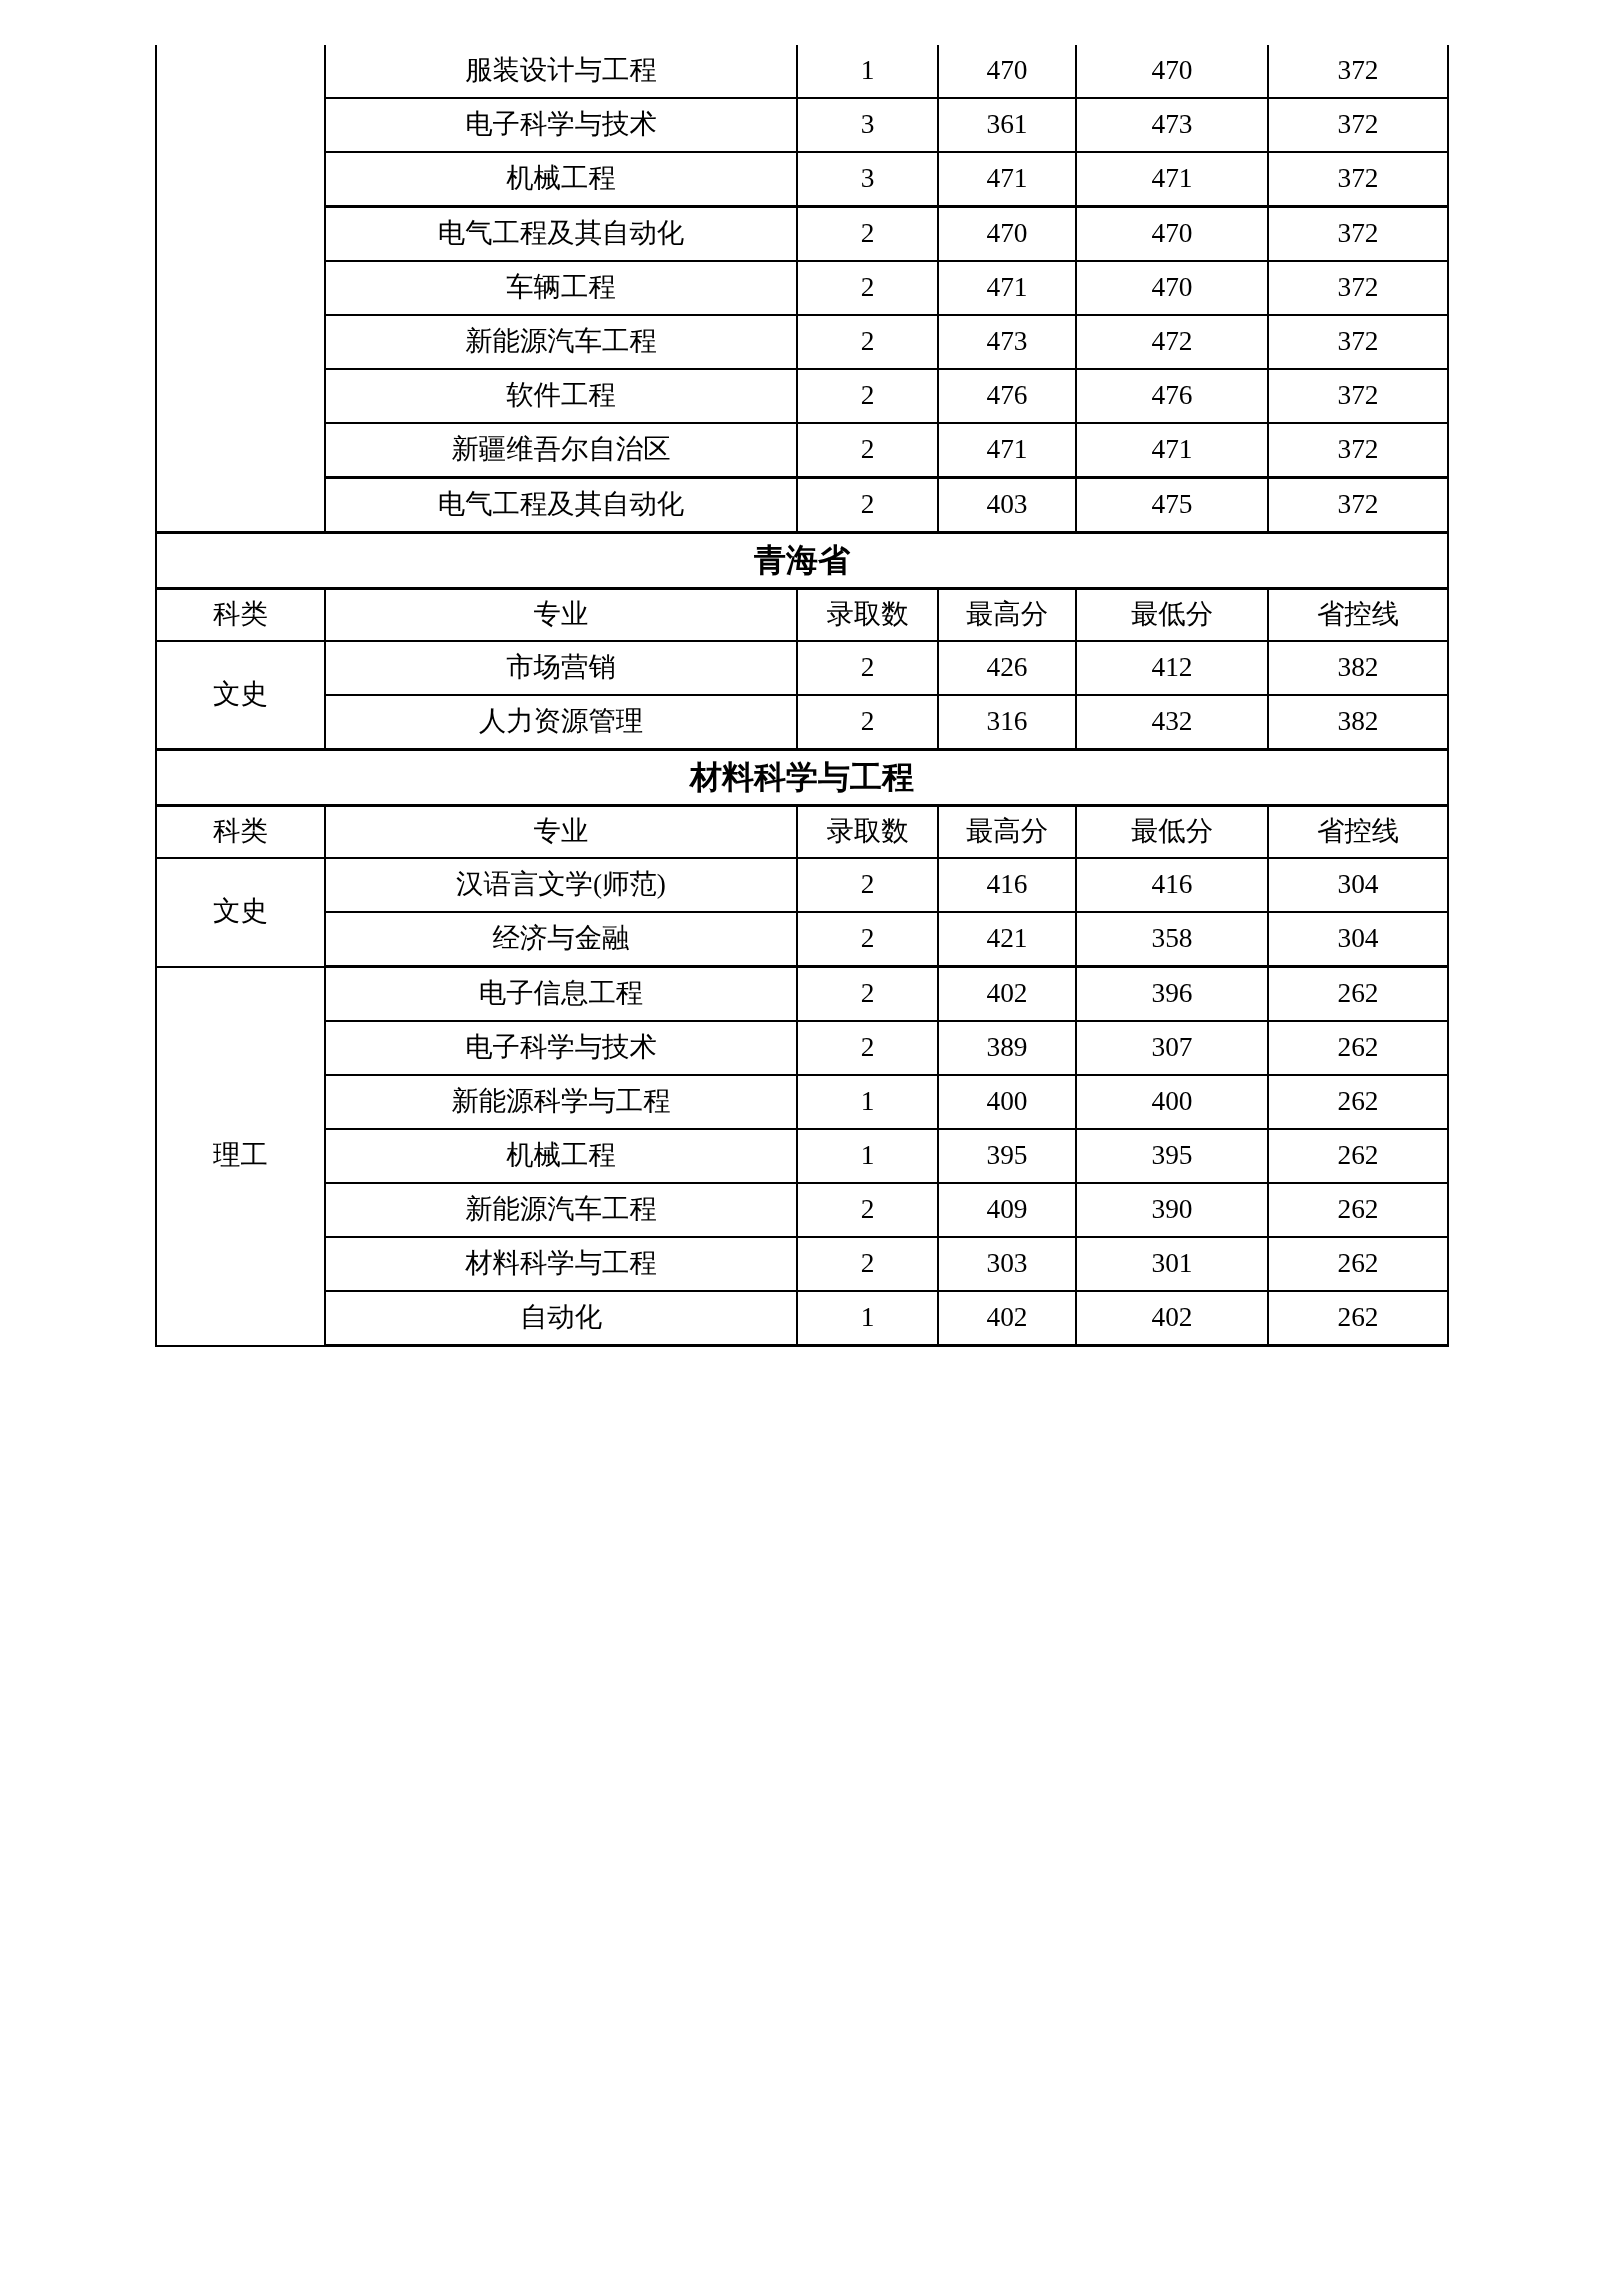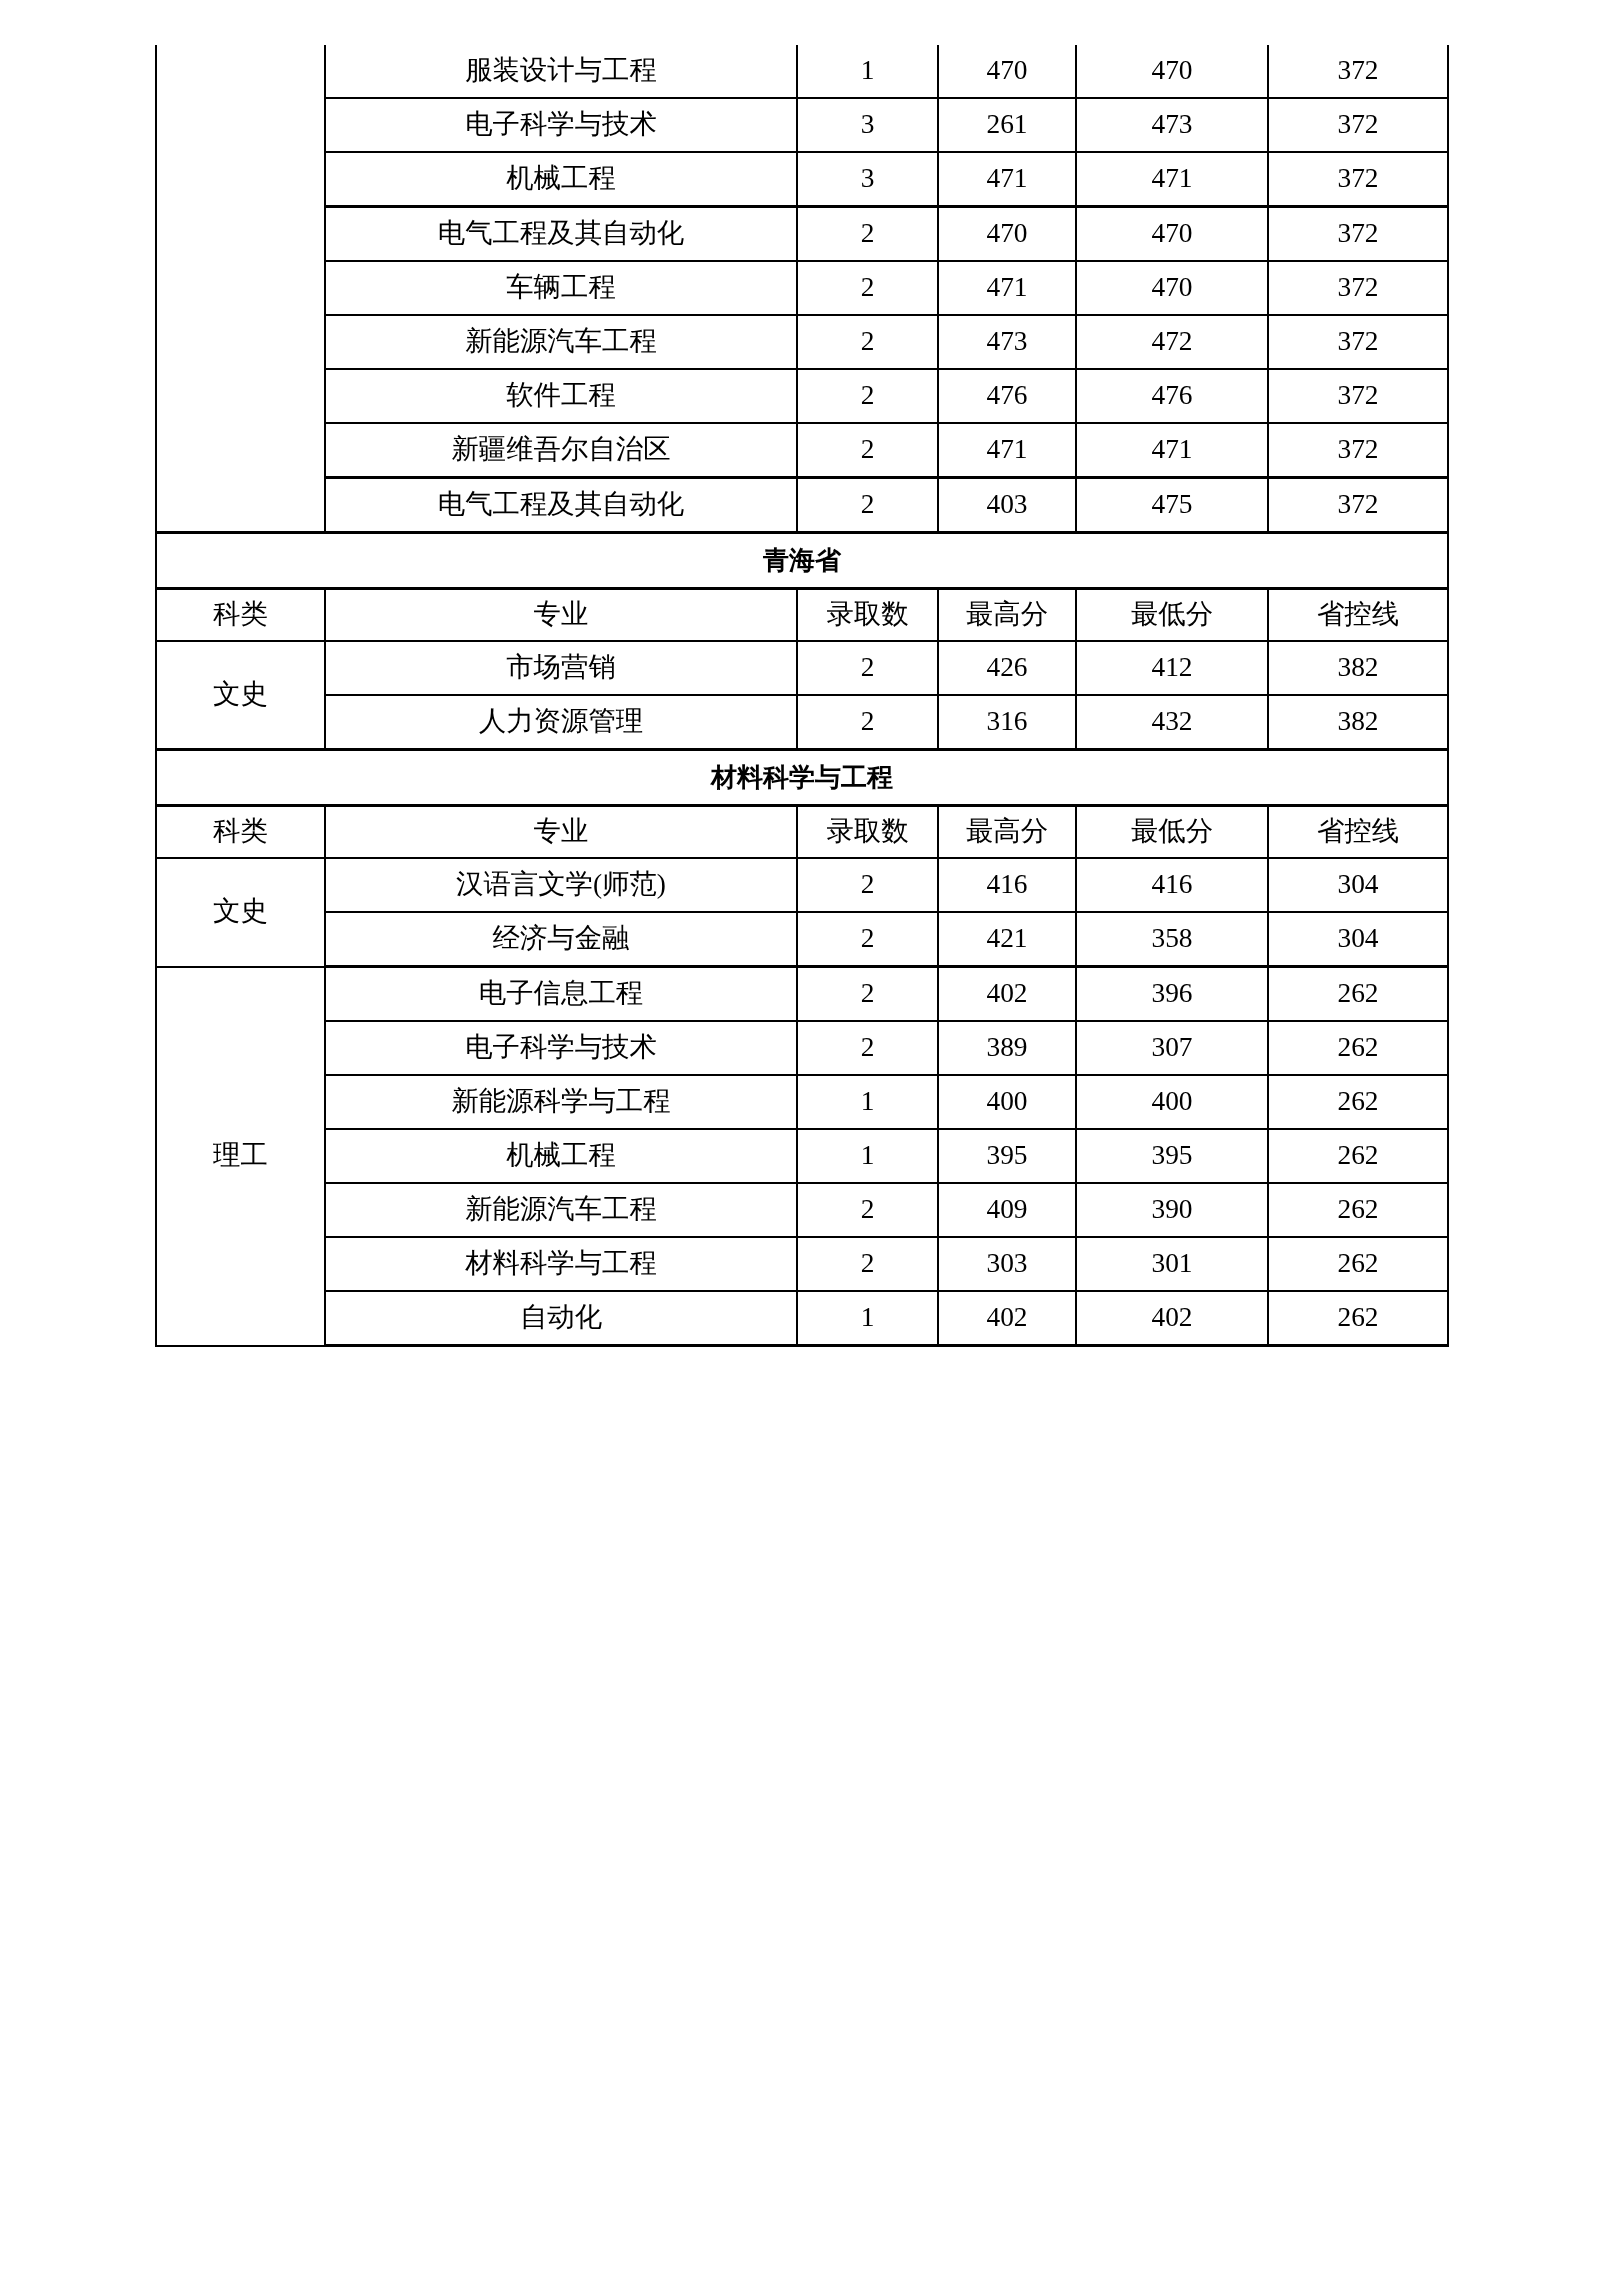--- a/index.html
+++ b/index.html
@@ -45,21 +45,21 @@
   tr.open-top td { border-top: 0; }
 
   
   tr.thick-after td { border-bottom-width: 3.9px; }
 
   tr.title-row td {
     height: 53px;
     border-top-width: 3.9px;
     border-bottom-width: 3.9px;
     font-weight: bold;
-    font-size: 26px;
+    font-size: 32px;
   }
 
   td.num, td.cat, td.major, td.head { background: #ffffff; }
 </style>
 </head>
 <body>
 
 <div class="page">
   <table class="doc">
     <colgroup>
@@ -75,21 +75,21 @@
           <td class="cat" rowspan="9"></td>
           <td class="major">服装设计与工程</td>
           <td class="num">1</td>
           <td class="num">470</td>
           <td class="num">470</td>
           <td class="num">372</td>
         </tr>
         <tr class="body-row">
           <td class="major">电子科学与技术</td>
           <td class="num">3</td>
-          <td class="num">261</td>
+          <td class="num">361</td>
           <td class="num">473</td>
           <td class="num">372</td>
         </tr>
         <tr class="body-row thick-after">
           <td class="major">机械工程</td>
           <td class="num">3</td>
           <td class="num">471</td>
           <td class="num">471</td>
           <td class="num">372</td>
         </tr>

